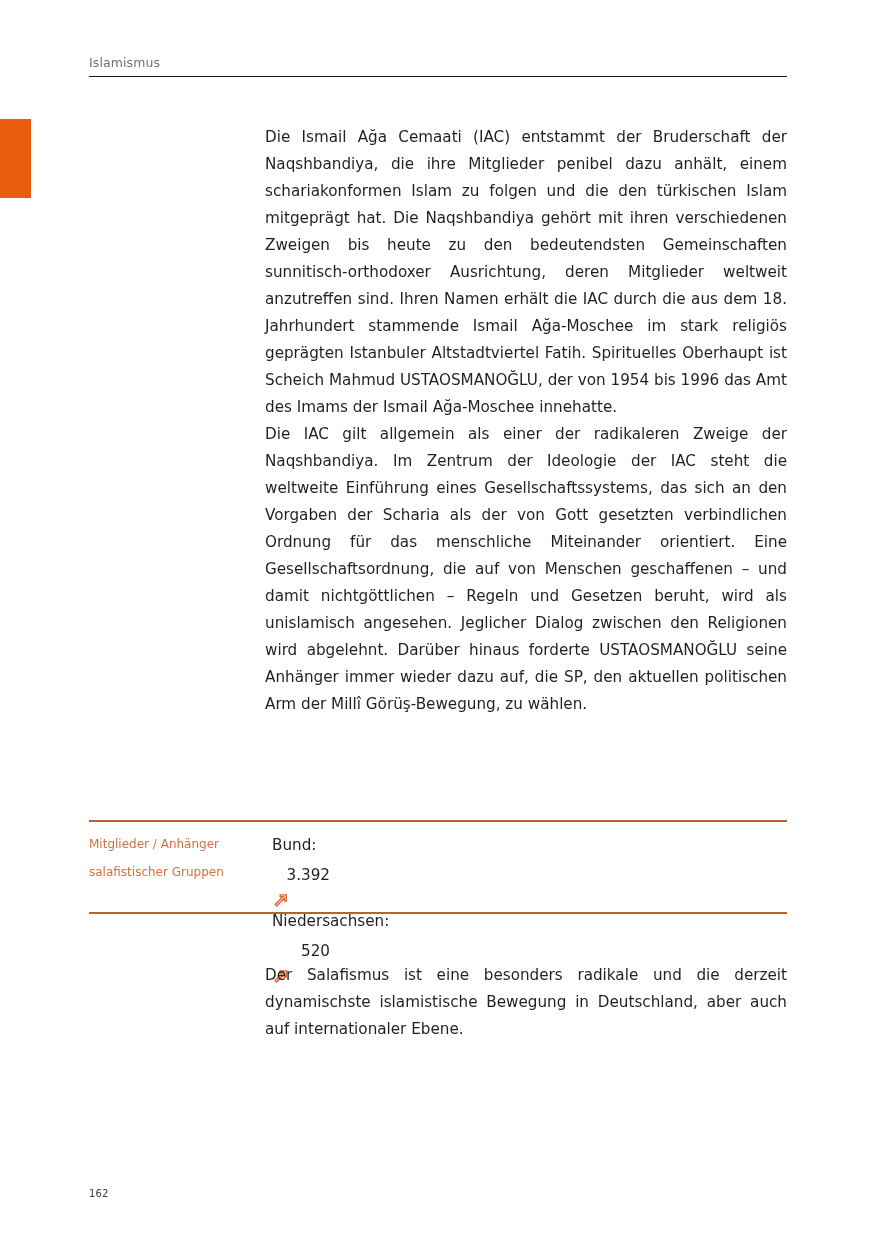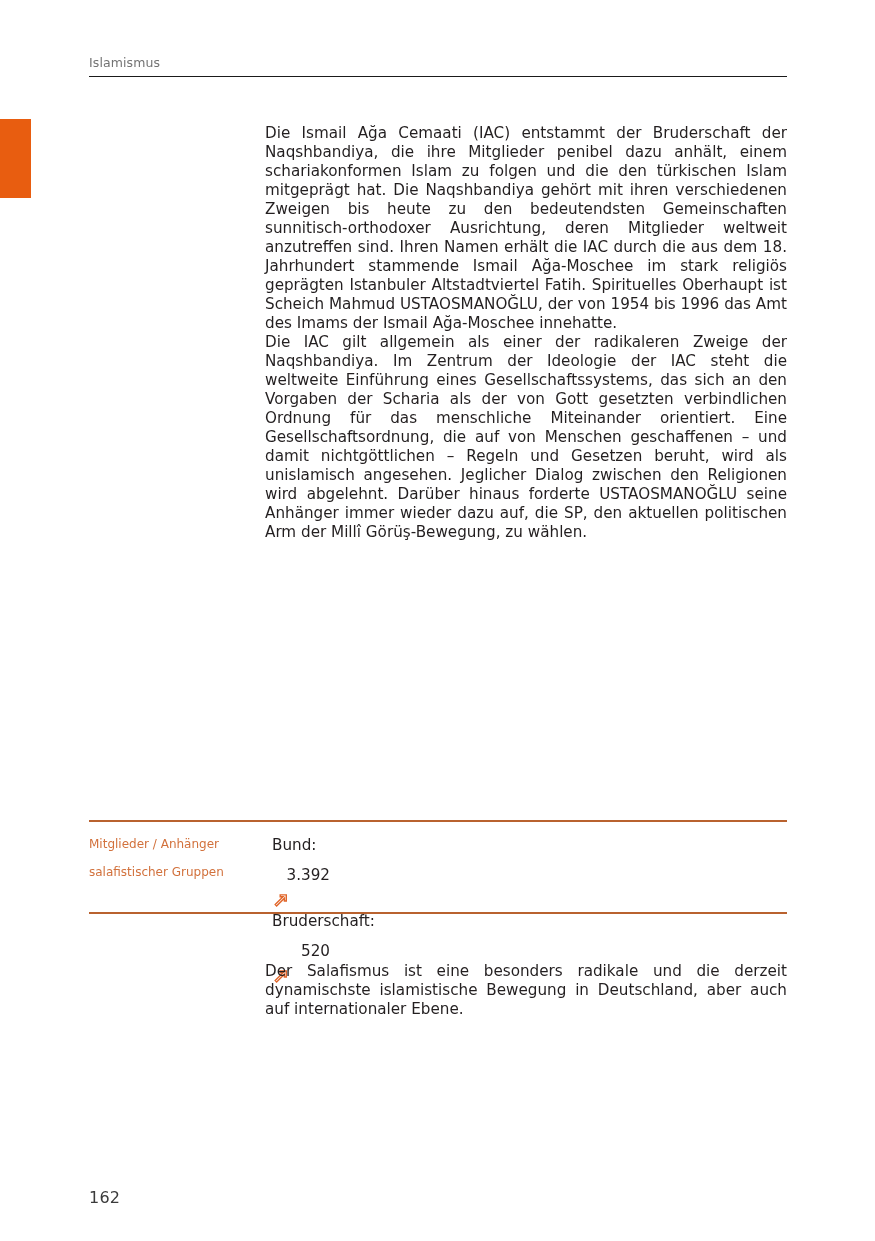--- a/index.html
+++ b/index.html
@@ -53,21 +53,21 @@
   
   .content {
     position: absolute;
     left: 265px;
     top: 124px;
     width: 522px;
   }
   p.body {
     margin: 0;
     font-size: 15.2px;
-    line-height: 19px;
+    line-height: 27px;
     text-align: justify;
     text-justify: inter-word;
     color: #231f20;
     hyphens: manual;
   }
 
   
   .section-heading {
     position: absolute;
     left: 265px;
@@ -146,21 +146,21 @@
     top: 2px;
     line-height: 0;
   }
   .fig-trend svg { display: block; }
 
   
   .page-number {
     position: absolute;
     left: 89px;
     top: 1188px;
-    font-size: 16px;
+    font-size: 10px;
     color: #3b3b3b;
     letter-spacing: 0.2px;
   }
 </style>
 </head>
 <body>
 
 <div class="page">
 
   <div class="chapter-tab"></div>
@@ -182,21 +182,21 @@
     <div class="fig-row">
       <span class="fig-label">Bund:</span>
       <span class="fig-value">3.392</span>
       <span class="fig-trend">
         <svg width="17" height="17" viewBox="0 0 17 17" aria-hidden="true">
           <path d="M3.2 12.6 L11.0 4.8 L8.2 4.8 L8.2 2.9 L14.3 2.9 L14.3 9.0 L12.4 9.0 L12.4 6.2 L4.6 14.0 Z" fill="none" stroke="#e1662a" stroke-width="1.4" stroke-linejoin="miter"></path>
         </svg>
       </span>
     </div>
     <div class="fig-row">
-      <span class="fig-label">Bruderschaft:</span>
+      <span class="fig-label">Niedersachsen:</span>
       <span class="fig-value">520</span>
       <span class="fig-trend">
         <svg width="17" height="17" viewBox="0 0 17 17" aria-hidden="true">
           <path d="M3.2 12.6 L11.0 4.8 L8.2 4.8 L8.2 2.9 L14.3 2.9 L14.3 9.0 L12.4 9.0 L12.4 6.2 L4.6 14.0 Z" fill="none" stroke="#e1662a" stroke-width="1.4" stroke-linejoin="miter"></path>
         </svg>
       </span>
     </div>
   </div>
 
   <div class="rule-bottom"></div>

